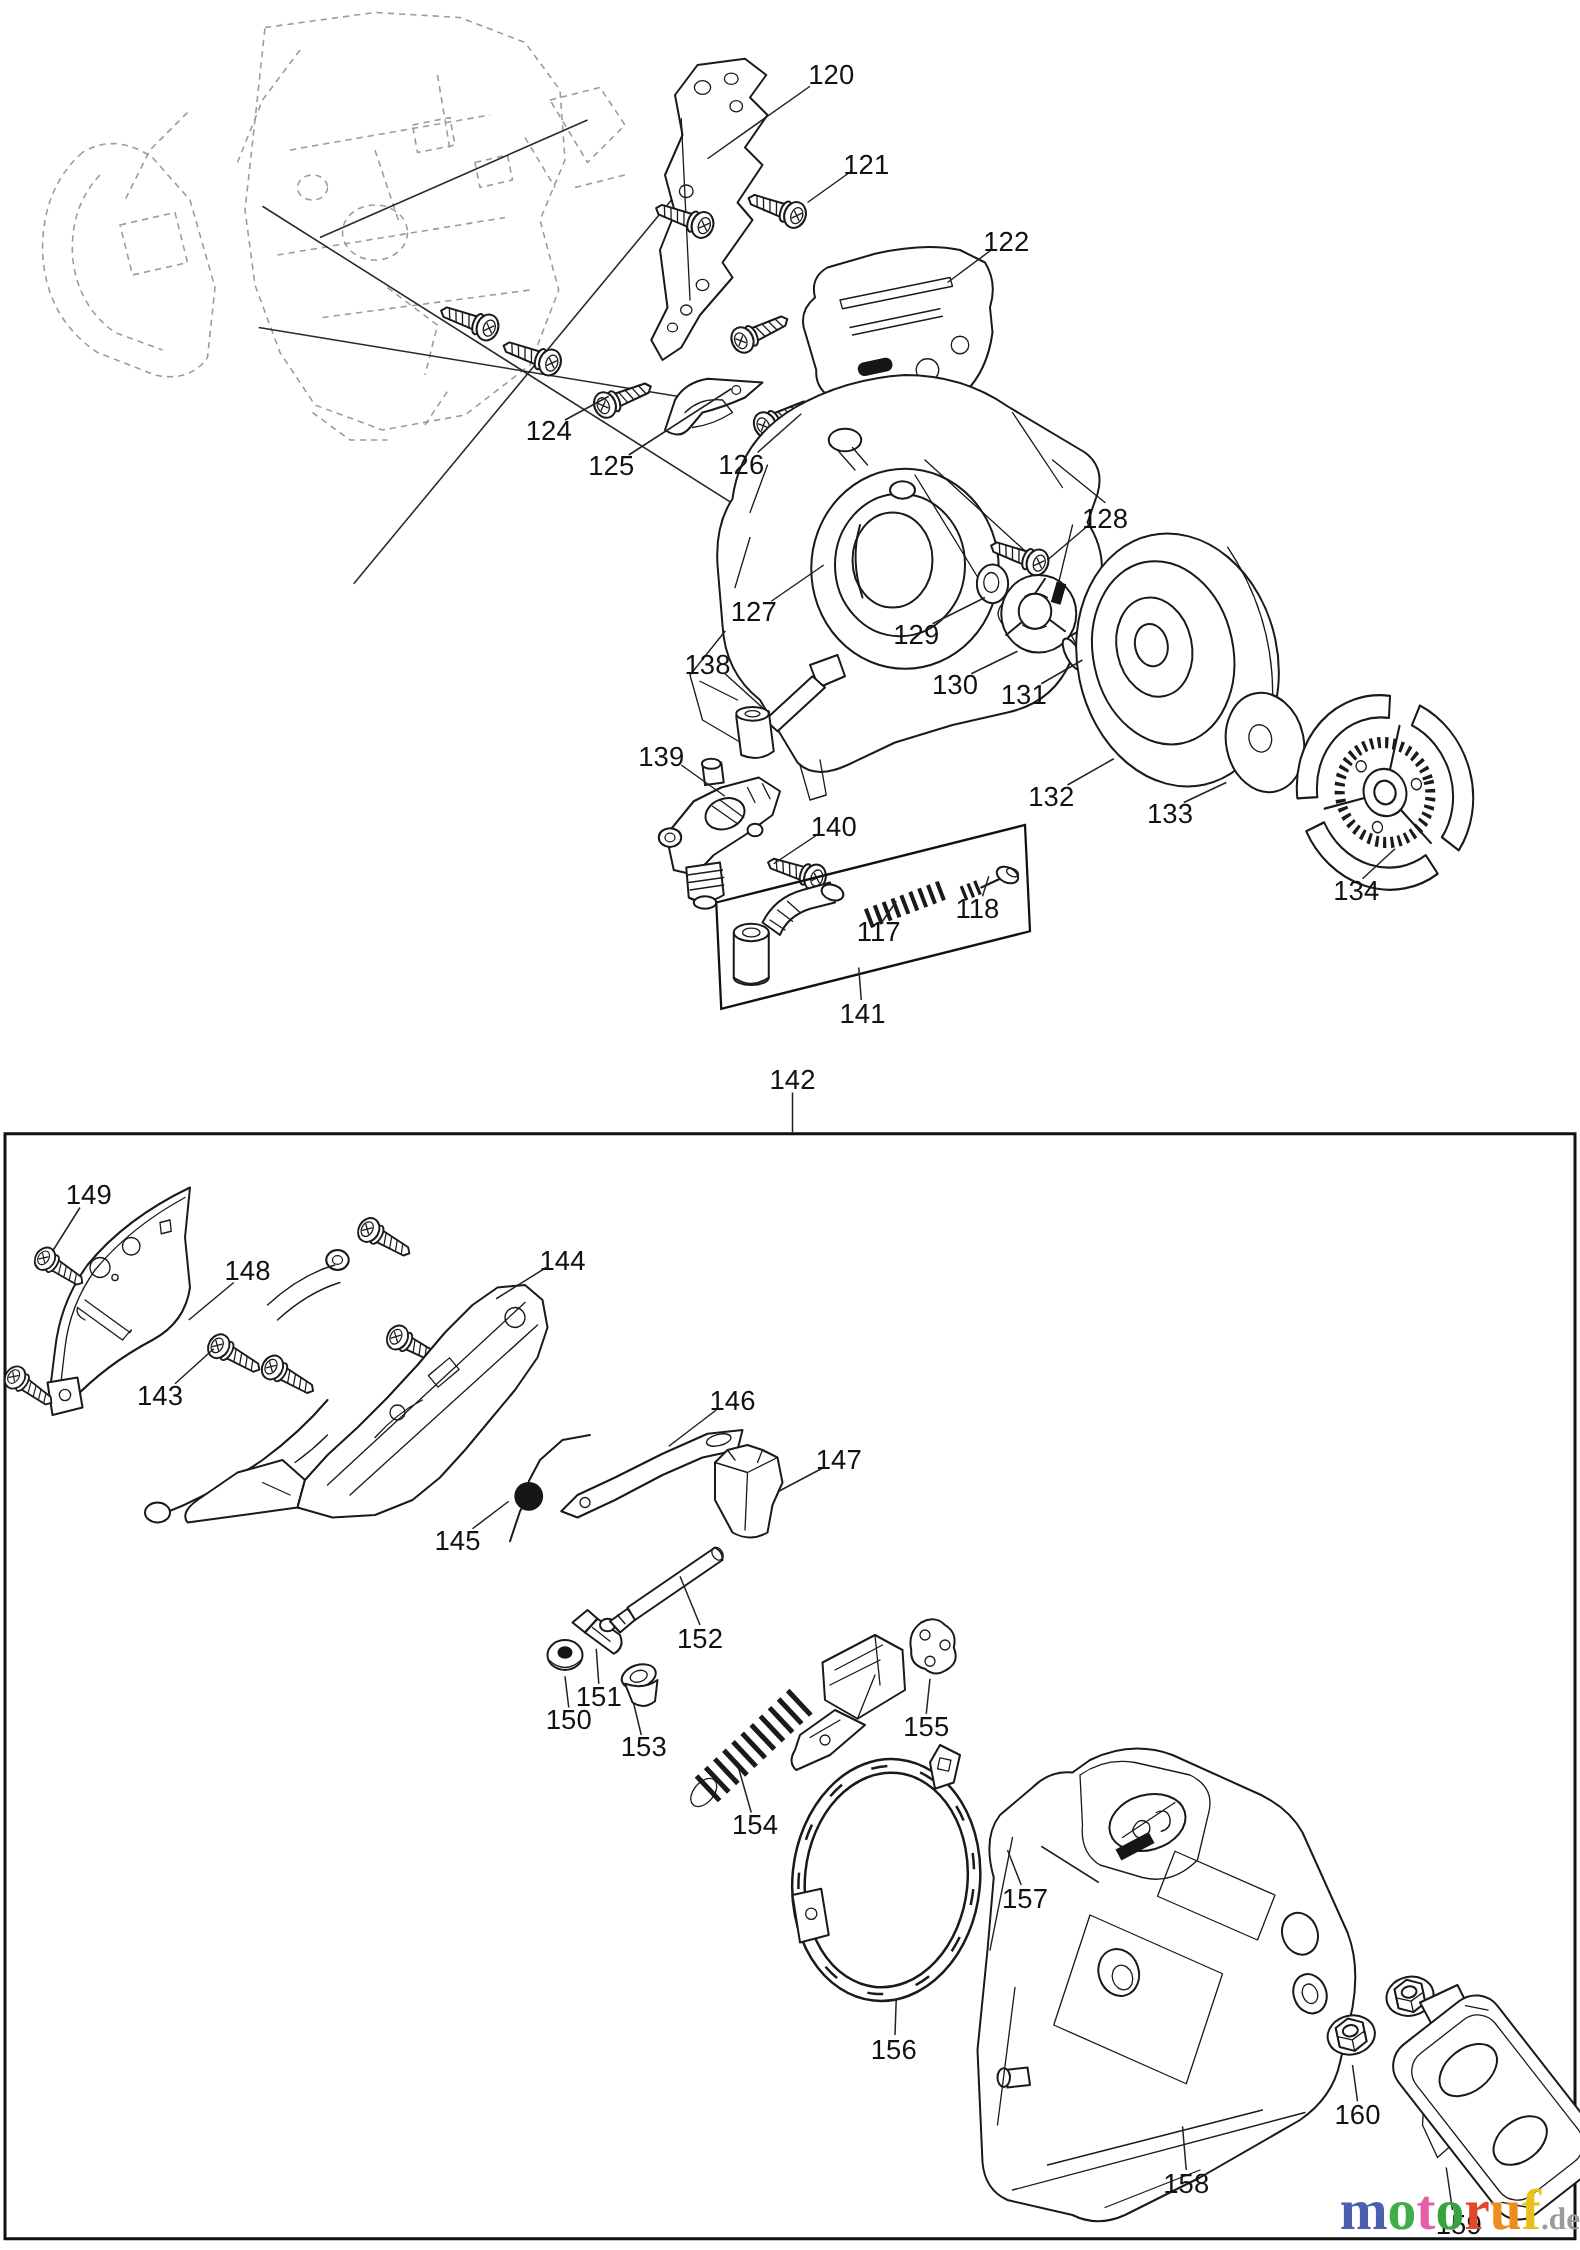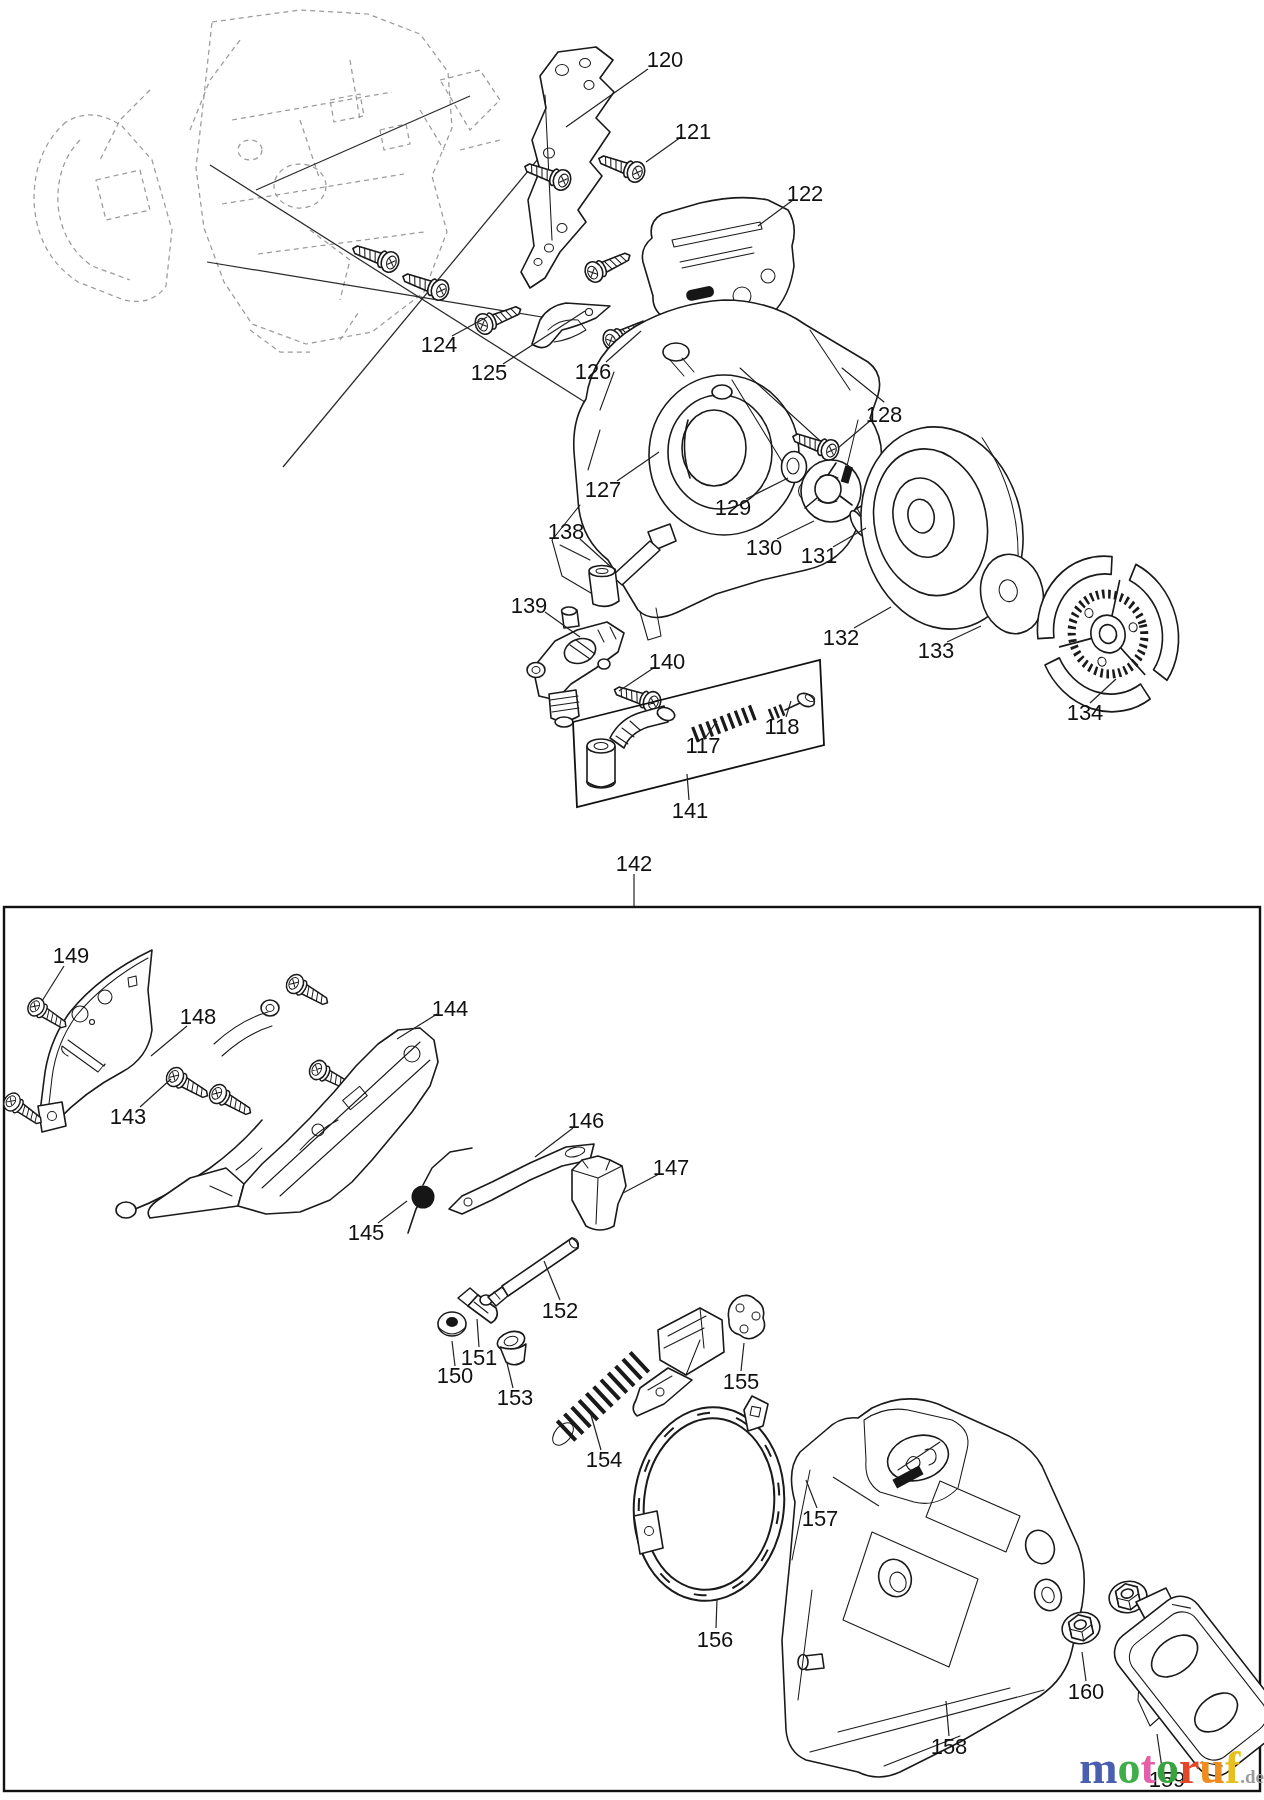--- a/index.html
+++ b/index.html
@@ -14,21 +14,21 @@
   .ghost{fill:none;stroke:#9b9b9b;stroke-width:1.25;stroke-dasharray:5 4;stroke-linejoin:round;}
   .leader{fill:none;stroke:#222222;stroke-width:1.2;}
   .axisln{fill:none;stroke:#2a2a2a;stroke-width:1.25;}
   .box{fill:none;stroke:#111111;stroke-width:2.4;}
   .callout{font-family:"Liberation Sans", sans-serif;font-size:22px;fill:#111111;}
   .coil{fill:none;stroke:#1a1a1a;}
   
   .watermark{position:absolute;left:986px;top:1748px;width:278px;text-align:right;
              font-family:"Liberation Serif", serif;font-weight:bold;font-size:46px;
              line-height:40px;letter-spacing:0px;white-space:nowrap;}
-  .watermark .suffix{font-size:19px;font-weight:bold;}
+  .watermark .suffix{font-size:25px;font-weight:bold;}
 </style>
 </head>
 <body>
 
 <div class="stage">
 <svg width="1264" height="1800" viewBox="0 0 1264 1800" xmlns="http://www.w3.org/2000/svg">
 
   <defs>
     <g id="scr">
       <path d="M10,-5.5 L36,-4 L39.5,0 L36,4 L10,5.5 Z" class="fw"></path>

